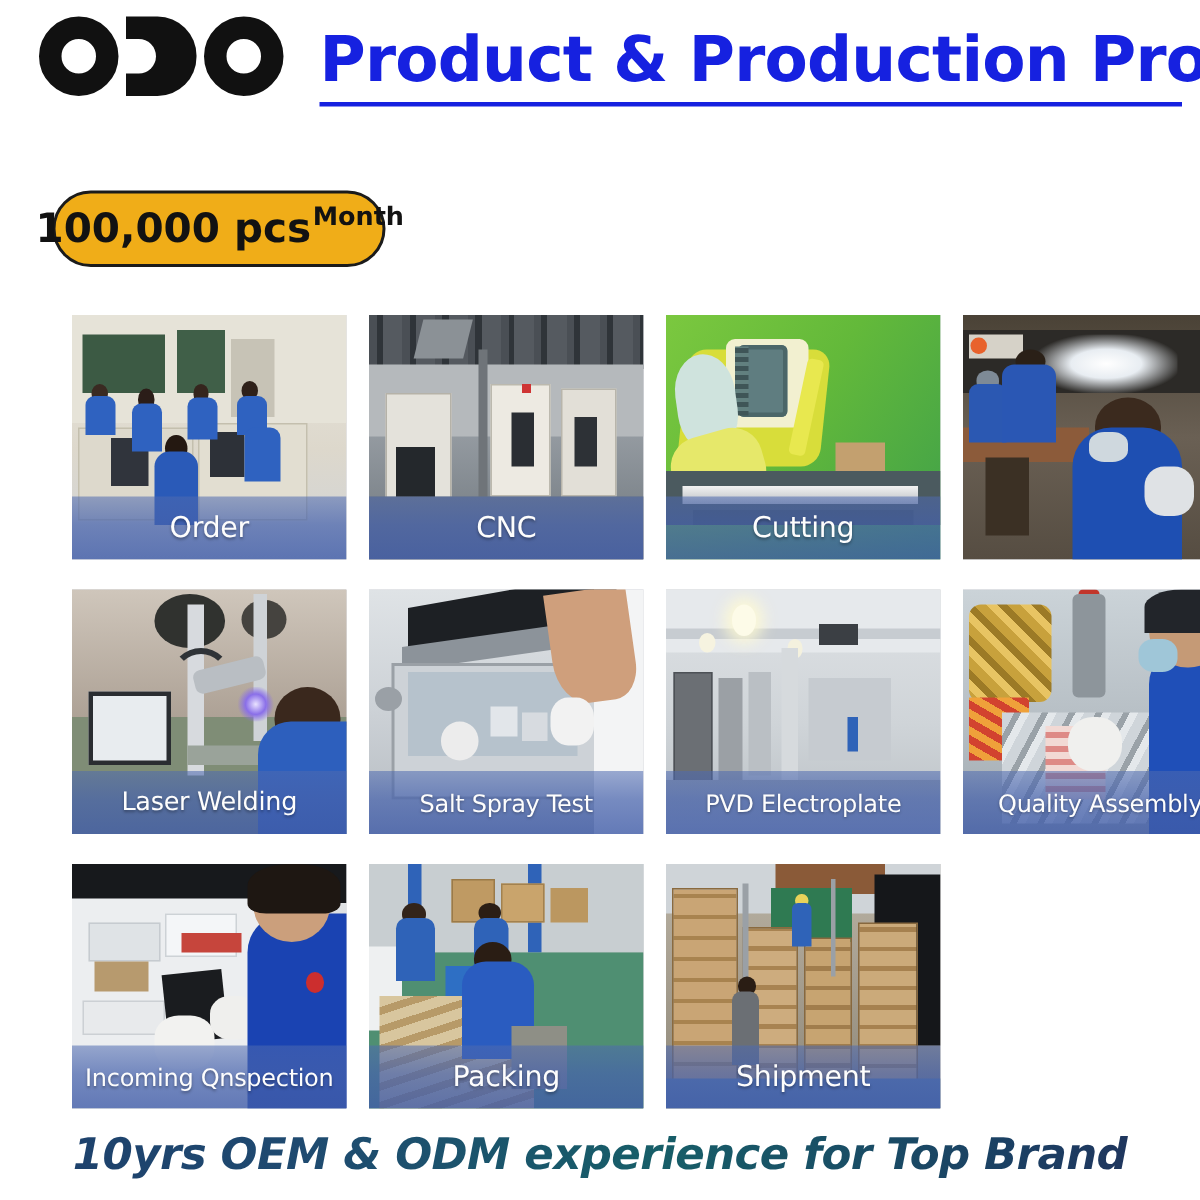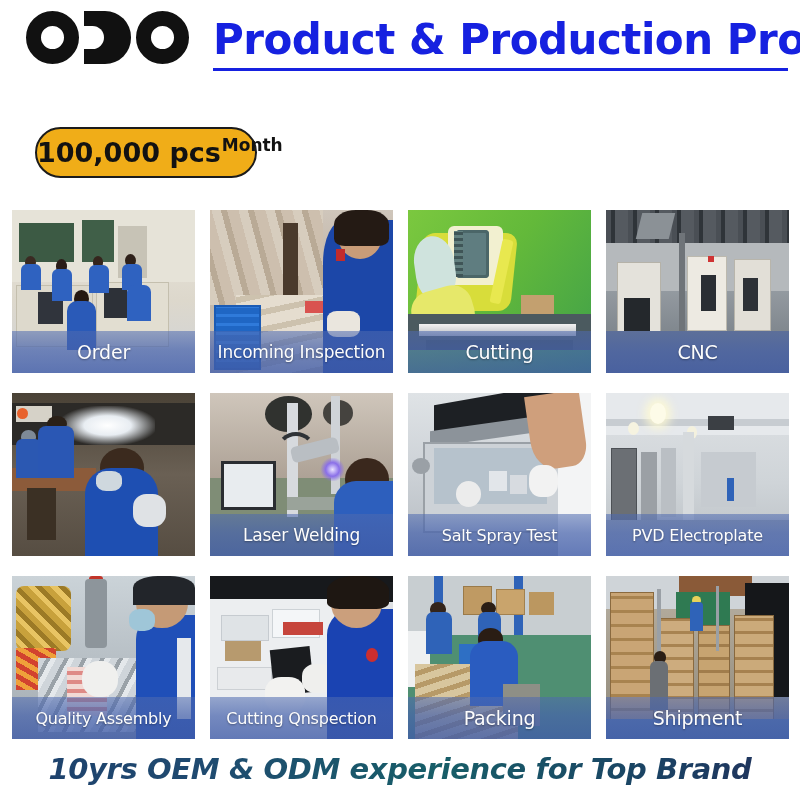--- a/index.html
+++ b/index.html
@@ -44,21 +44,21 @@
     font-size:42px; font-weight:700; color:#1621e0;
     letter-spacing:-0.5px; line-height:1.12; white-space:nowrap;
   }
   .title-rule { margin-top:5px; height:3px; background:#1621e0; width:100%; }
 
   
   .badges { position:absolute; left:0; top:127px; width:800px; height:54px; }
   .badge {
     position:absolute; top:0; height:51px;
     background:#f0ad18; border:2px solid #1b1b1b; border-radius:26px;
-    display:flex; align-items:center; 
+    display:flex; align-items:center; justify-content:center;
     color:#121212;
     font-family:"DejaVu Sans", sans-serif;
     font-weight:700; font-size:27px; white-space:nowrap;
   }
   .badge:nth-child(1){ left:35px;  width:222px; }
   .badge:nth-child(2){ left:296px; width:211px; }
   .badge:nth-child(3){ left:556px; width:220px; }
   .badge .sup {
     font-size:17px; font-weight:700;
     vertical-align:super; position:relative; top:-8px; left:1px;
@@ -72,21 +72,21 @@
   .grid {
     position:absolute; left:12px; top:210px;
     width:776px; height:530px;
     display:grid;
     grid-template-columns:repeat(4, 183px);
     grid-template-rows:repeat(3, 163px);
     column-gap:15px; row-gap:20px;
   }
   .cell {
     position:relative; width:183px; height:163px;
-    overflow:hidden; background:#c9ccd1;
+    overflow:hidden; background:#c9ccd1;margin-left:36px;
   }
   .photo { position:absolute; inset:0; }
   .caption-band {
     position:absolute; left:0; right:0; bottom:0; height:42px;
     background:linear-gradient(to bottom,
         rgba(78,106,176,0.55) 0%,
         rgba(70,98,172,0.72) 45%,
         rgba(64,92,168,0.80) 100%);
     display:flex; align-items:center; justify-content:center;
   }
@@ -393,74 +393,57 @@
           <div class="b per4"></div>
         <div class="b per6"></div>
         <div class="b head5"></div>
           <div class="b per5"></div>
       </div>
       <div class="caption-band">
         <span class="caption">Order</span>
       </div>
     </div>
 
-    <div class="cell">
-      <div class="photo sc p2">
-        <div class="b rack"></div>
-          <div class="b dark"></div>
-          <div class="b bars"></div>
-        <div class="b crate"></div>
-          <div class="b tag"></div>
-        <div class="b worker"></div>
-          <div class="b whead"></div>
-          <div class="b whair"></div>
-        <div class="b red"></div>
-          <div class="b glove"></div>
-      </div>
-      <div class="caption-band">
-        <span class="caption sm">Incoming Inspection</span>
-      </div>
-    </div>
-
-    <div class="cell">
-      <div class="photo sc p3">
-        <div class="b mach"></div>
-          <div class="b mach2"></div>
-        <div class="b motor"></div>
-          <div class="b motorf"></div>
-        <div class="b drum"></div>
-          <div class="b belt"></div>
-          <div class="b arm"></div>
-        <div class="b box"></div>
-          <div class="b bed"></div>
-          <div class="b rail"></div>
-          <div class="b rail2"></div>
-      </div>
-      <div class="caption-band">
-        <span class="caption">Cutting</span>
-      </div>
-    </div>
 
     <div class="cell">
       <div class="photo sc p4">
         <div class="b ceil"></div>
           <div class="b wall2"></div>
           <div class="b duct"></div>
         <div class="b m1"></div>
           <div class="b m1d"></div>
         <div class="b m2"></div>
           <div class="b m2d"></div>
           <div class="b red2"></div>
         <div class="b m3"></div>
           <div class="b m3d"></div>
         <div class="b post"></div>
           <div class="b floor"></div>
       </div>
       <div class="caption-band">
         <span class="caption">CNC</span>
+      </div>
+    </div>
+
+    <div class="cell">
+      <div class="photo sc p3">
+        <div class="b mach"></div>
+          <div class="b mach2"></div>
+        <div class="b motor"></div>
+          <div class="b motorf"></div>
+        <div class="b drum"></div>
+          <div class="b belt"></div>
+          <div class="b arm"></div>
+        <div class="b box"></div>
+          <div class="b bed"></div>
+          <div class="b rail"></div>
+          <div class="b rail2"></div>
+      </div>
+      <div class="caption-band">
+        <span class="caption">Cutting</span>
       </div>
     </div>
 
     <div class="cell">
       <div class="photo sc p5">
         <div class="b band"></div>
           <div class="b glow"></div>
         <div class="b ali"></div>
           <div class="b alid"></div>
         <div class="b bench"></div>
@@ -569,21 +552,21 @@
           <div class="b pap5"></div>
         <div class="b blk"></div>
           <div class="b glove4"></div>
           <div class="b glove5"></div>
         <div class="b w6"></div>
           <div class="b w6h"></div>
           <div class="b w6hr"></div>
           <div class="b logo2"></div>
       </div>
       <div class="caption-band">
-        <span class="caption xs">Cutting Qnspection</span>
+        <span class="caption xs">Incoming Qnspection</span>
       </div>
     </div>
 
     <div class="cell">
       <div class="photo sc p11">
         <div class="b wallp"></div>
           <div class="b beam2"></div>
           <div class="b beam3"></div>
         <div class="b box1"></div>
           <div class="b box2"></div>

